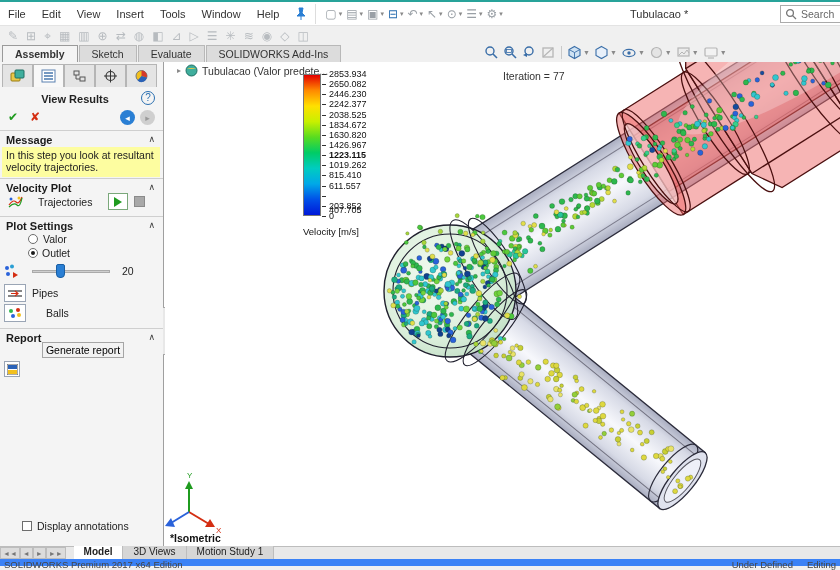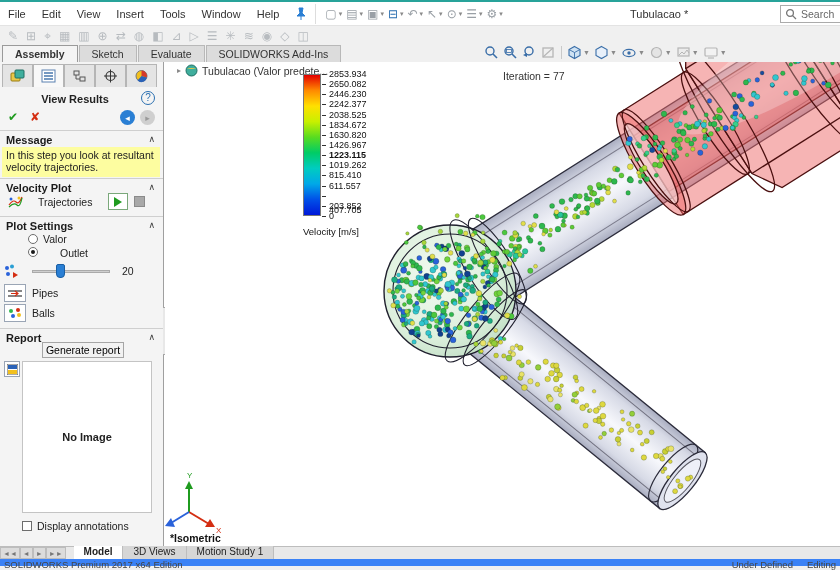--- a/index.html
+++ b/index.html
@@ -289,21 +289,21 @@
   </div>
   <span class="abs" style="top:134px;left:134px;width:11px;height:11px;background:#a8a8a8;border:1px solid #8a8a8a"></span>
 
   <div class="sect-head" style="top:154px">
     <span>Plot Settings</span><span class="chev">∧</span>
   </div>
   <div class="abs" style="top:171px;left:28px;display:flex;align-items:center;gap:5px">
     <span class="radio"></span>
     <span class="row-label">Valor</span>
   </div>
-  <div class="abs" style="top:185px;left:28px;display:flex;align-items:flex-start;gap:22px">
+  <div class="abs" style="top:185px;left:28px;display:flex;align-items:center;gap:4px">
     <span class="radio sel"></span>
     <span class="row-label">Outlet</span>
   </div>
   <div class="abs" style="top:201px;left:4px;width:156px;height:18px">
     <svg width="15" height="14" class="abs" style="left:0;top:1px">
         <circle cx="3" cy="4" r="2" fill="#2a62da"></circle>
         <circle cx="8" cy="2.5" r="2" fill="#2a9fd4"></circle>
         <circle cx="4" cy="10" r="2" fill="#2a62da"></circle>
         <path d="M9,8 l5,3 l-5,3 z" fill="#d42e12"></path>
       </svg>
@@ -323,35 +323,34 @@
   </div>
   <div class="abs" style="top:242px;left:4px;display:flex;align-items:center">
     <span class="mini-btn" style="width:22px;height:18px;border-color:#9aa5b5">
         <svg width="16" height="12">
           <circle cx="4" cy="4" r="2" fill="#2eb84e"></circle>
           <circle cx="11" cy="3" r="2" fill="#d42e12"></circle>
           <circle cx="6" cy="9" r="2" fill="#2a62da"></circle>
           <circle cx="12" cy="8" r="2" fill="#f2c01e"></circle>
         </svg>
       </span>
-    <span class="row-label" style="margin-left:6px">Balls</span>
+    <span class="row-label" style="margin-left:20px">Balls</span>
   </div>
 
   <div class="sect-head" style="top:266px">
     <span>Report</span><span class="chev">∧</span>
   </div>
   <button id="gen-report">Generate report</button>
   <span class="mini-btn abs" style="top:299px;left:4px;width:16px;height:16px;border-color:#9aa5b5">
       <svg width="11" height="11">
         <rect x="0" y="0" width="11" height="11" fill="#fff" stroke="#555"></rect>
         <rect x="1" y="1" width="9" height="4" fill="#2a62b8"></rect>
         <rect x="1" y="6" width="9" height="4" fill="#f2c01e"></rect>
       </svg>
     </span>
-  <div id="no-image-box">No Image</div>
   <div class="abs" style="top:458px;left:22px;display:flex;align-items:center;gap:5px">
     <span class="cbox"></span>
     <span class="row-label">Display annotations</span>
   </div>
   <div id="splitter">◦</div>
 </div>
 
 <div id="viewport">
   <svg id="scene" width="675" height="484" viewBox="0 0 675 484" style="position:absolute;inset:0">
     <defs>

